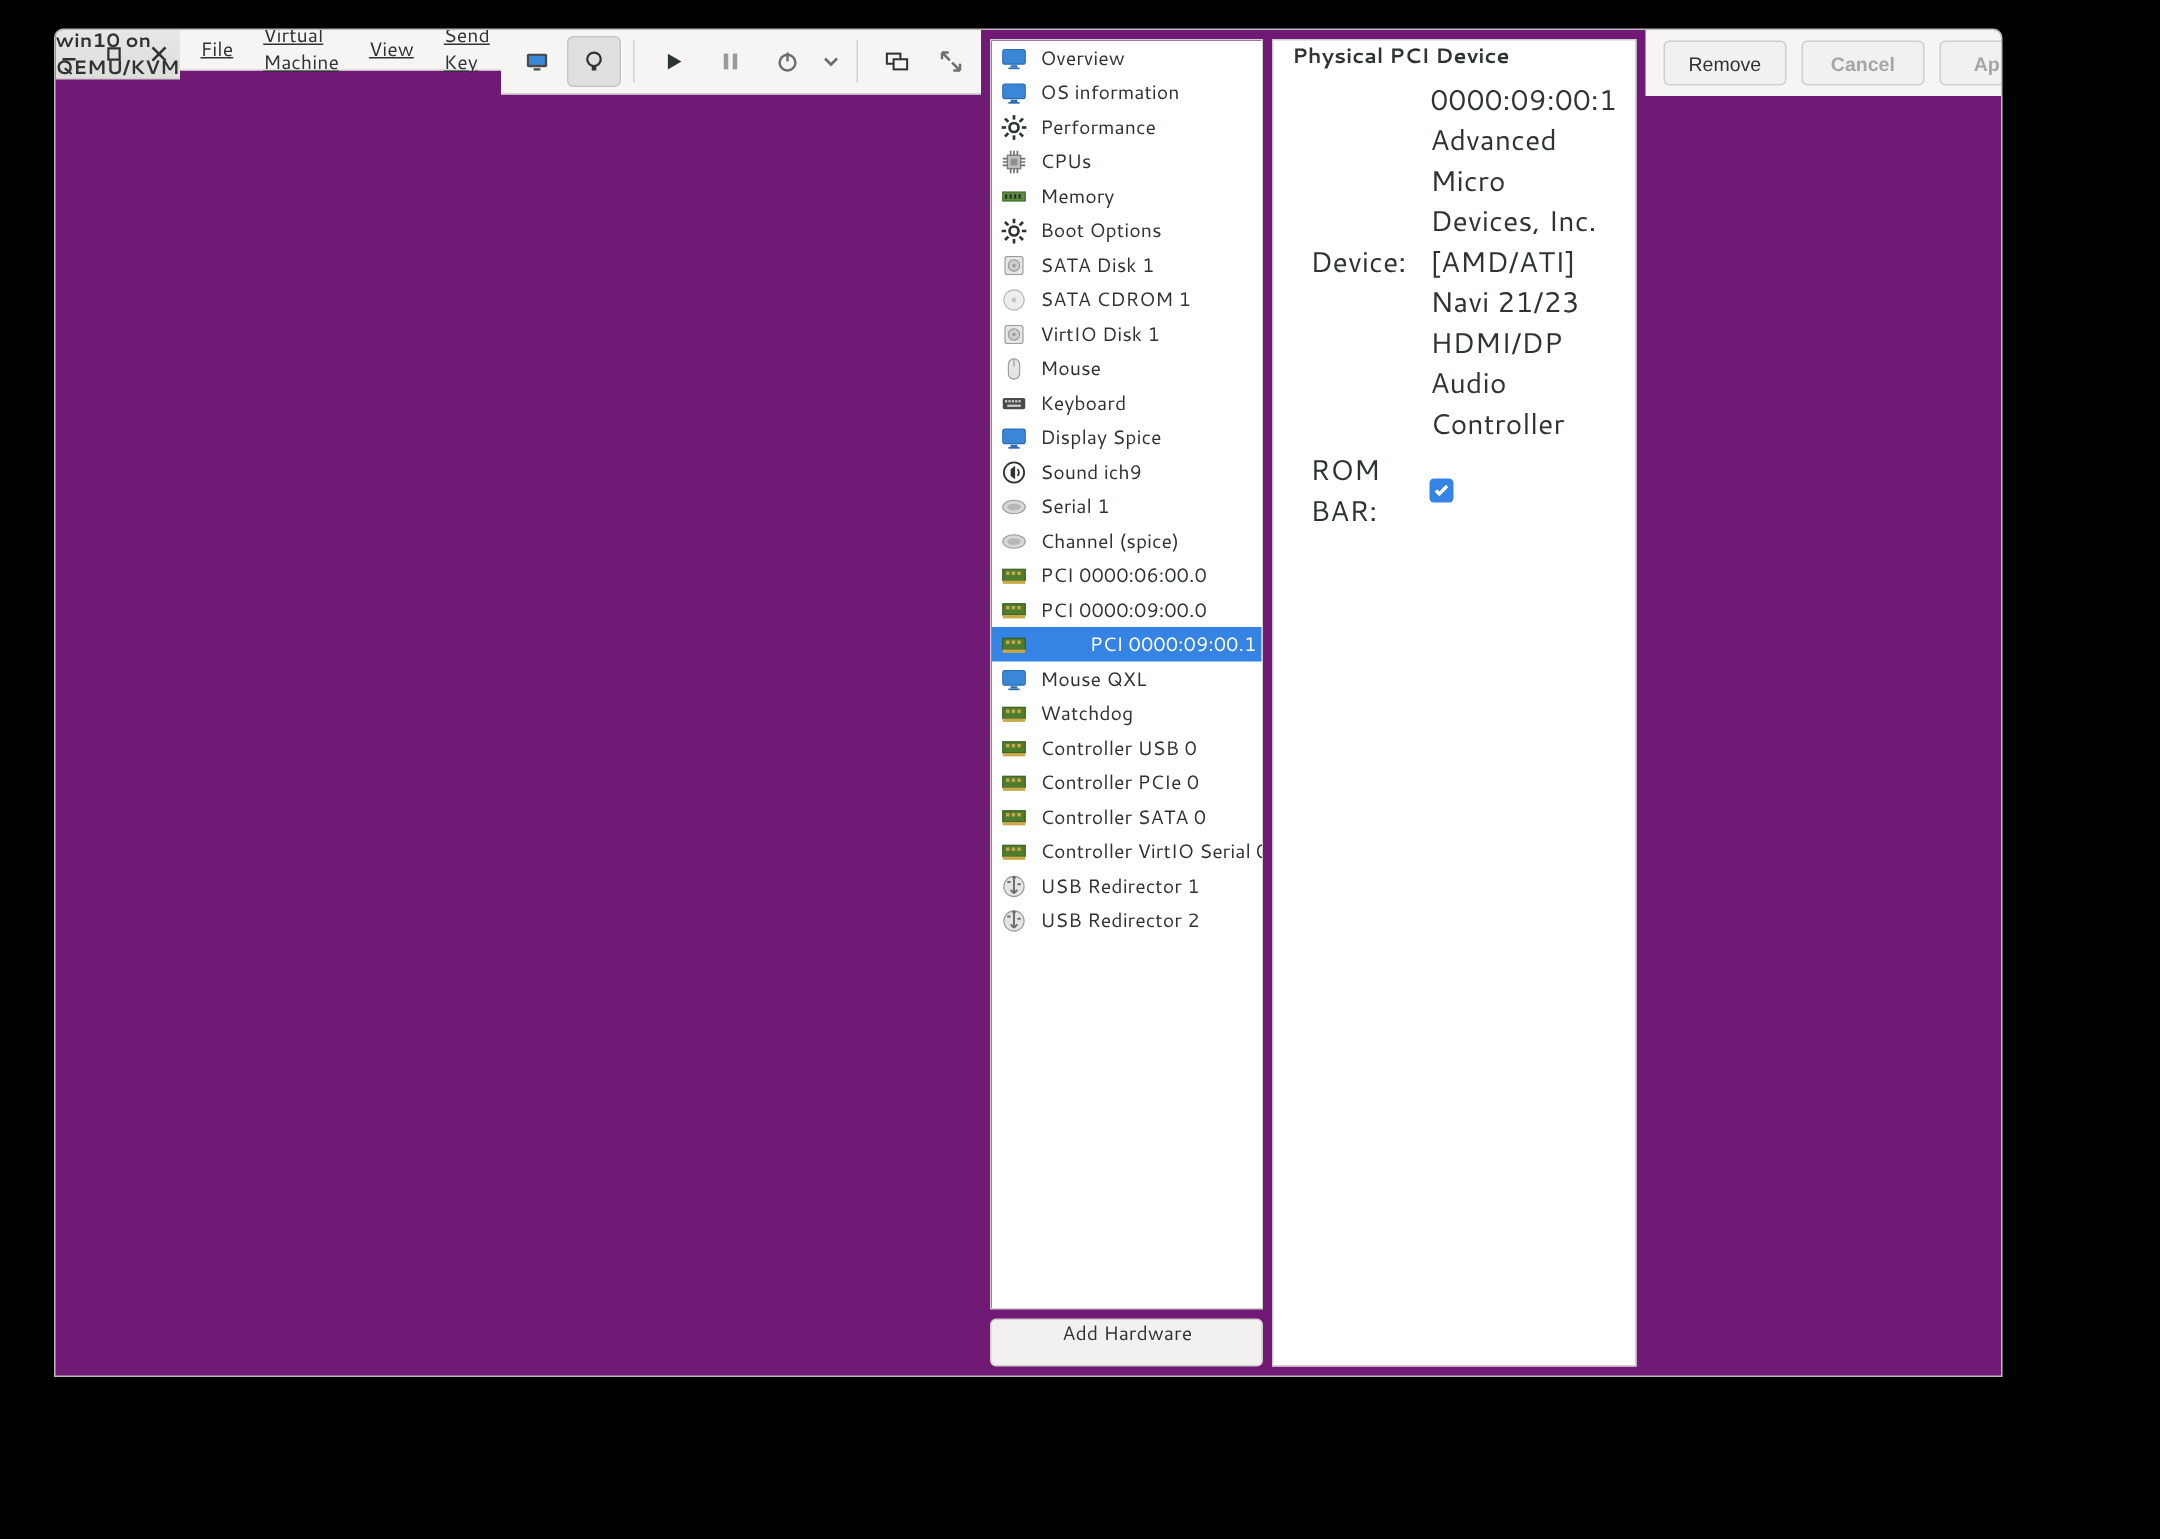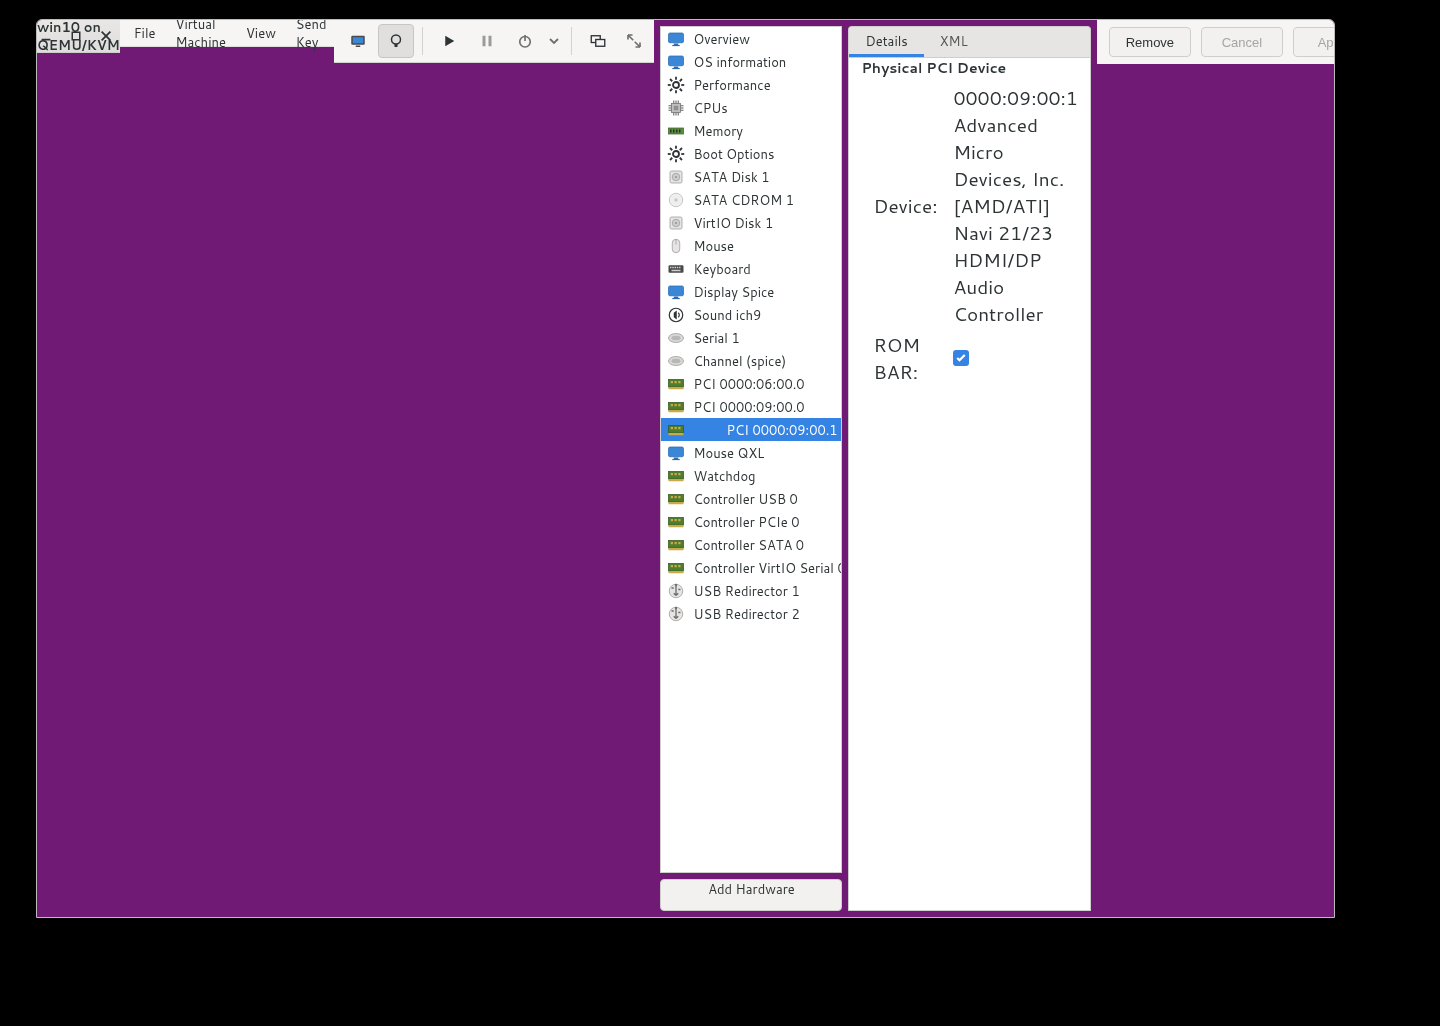--- a/index.html
+++ b/index.html
@@ -61,20 +61,21 @@
     border-bottom: 1px solid #e1e0df;
     display: flex;
     align-items: center;
     padding-left: 6px;
     gap: 4px;
   }
   .menubar .menu-item {
     padding: 3px 8px;
     cursor: pointer;
     color: #2e3436;
+    text-decoration: underline;
   }
   
   .toolbar {
     height: 42px;
     background: #f6f5f4;
     border-bottom: 1px solid #d3d2d0;
     display: flex;
     align-items: center;
     padding: 0 6px;
     gap: 2px;
@@ -233,20 +234,21 @@
     background: #f2f1f0;
     border: 1px solid #cfcecd;
     border-radius: 4px;
     color: #2e3436;
     font-size: 13px;
     cursor: pointer;
   }
   .footer button:disabled {
     color: #a6a5a3;
     cursor: default;
+    font-weight: bold;
   }
 </style>
 </head>
 <body>
 
 <svg width="0" height="0" style="position:absolute">
   <defs>
     <symbol id="ic-monitor" viewBox="0 0 24 24">
       <rect x="2" y="4" width="20" height="13" rx="2" fill="#3a87d8" stroke="#2b6cb0" stroke-width="1"></rect>
       <rect x="9" y="18" width="6" height="2" fill="#2b6cb0"></rect>
@@ -658,24 +660,20 @@
             </span>
             <span class="label">USB Redirector 2</span>
           </div>
         </div>
       <div class="add-hw-btn">
         <span>Add Hardware</span>
       </div>
     </div>
 
     <div class="content-pane">
-      <div class="tabbar" id="tabbar">
-          <div class="tab active">Details</div>
-          <div class="tab">XML</div>
-        </div>
       <div class="content-body">
         <div class="section-heading">Physical PCI Device</div>
         <div class="kv-row">
           <div class="k">Device:</div>
           <div class="v">0000:09:00:1 Advanced Micro Devices, Inc. [AMD/ATI] Navi 21/23 HDMI/DP Audio Controller</div>
         </div>
         <div class="kv-row">
           <div class="k">ROM BAR:</div>
           <div class="cbx">
             <svg viewBox="0 0 16 16">

